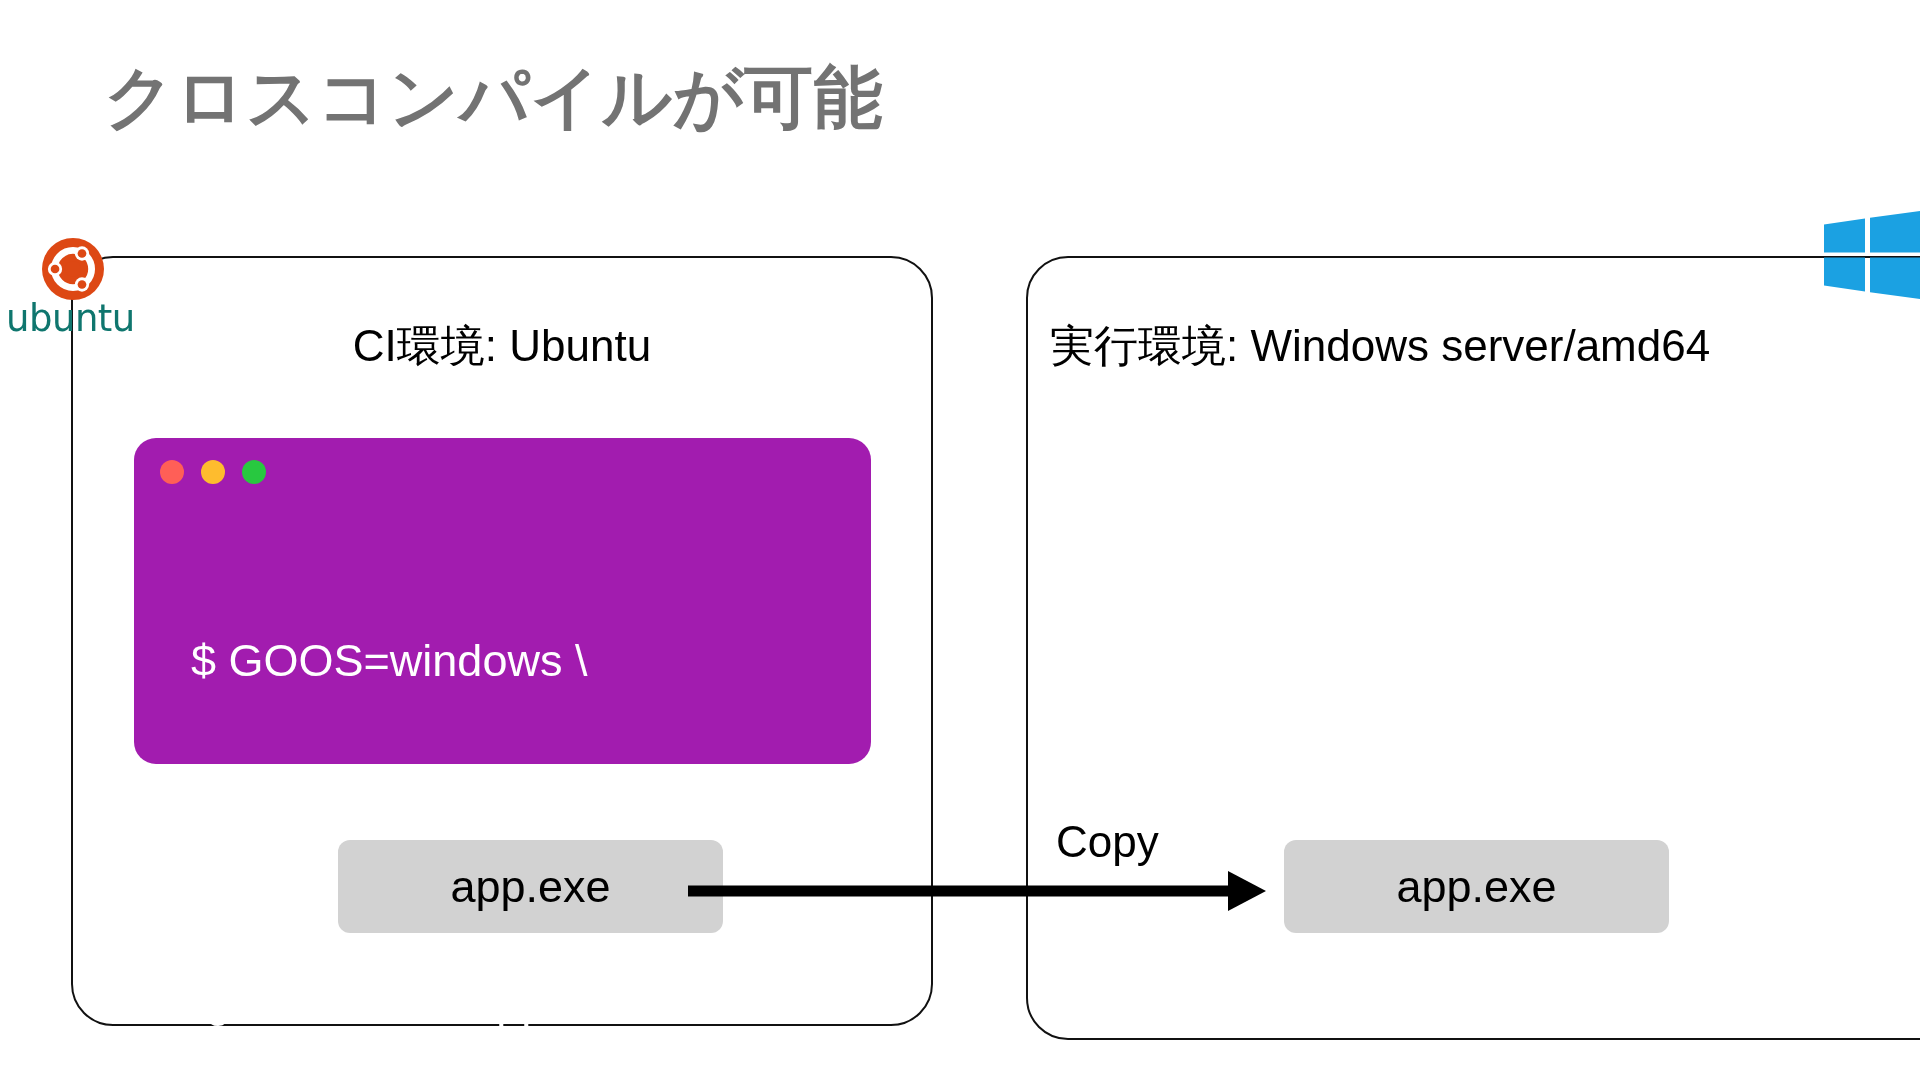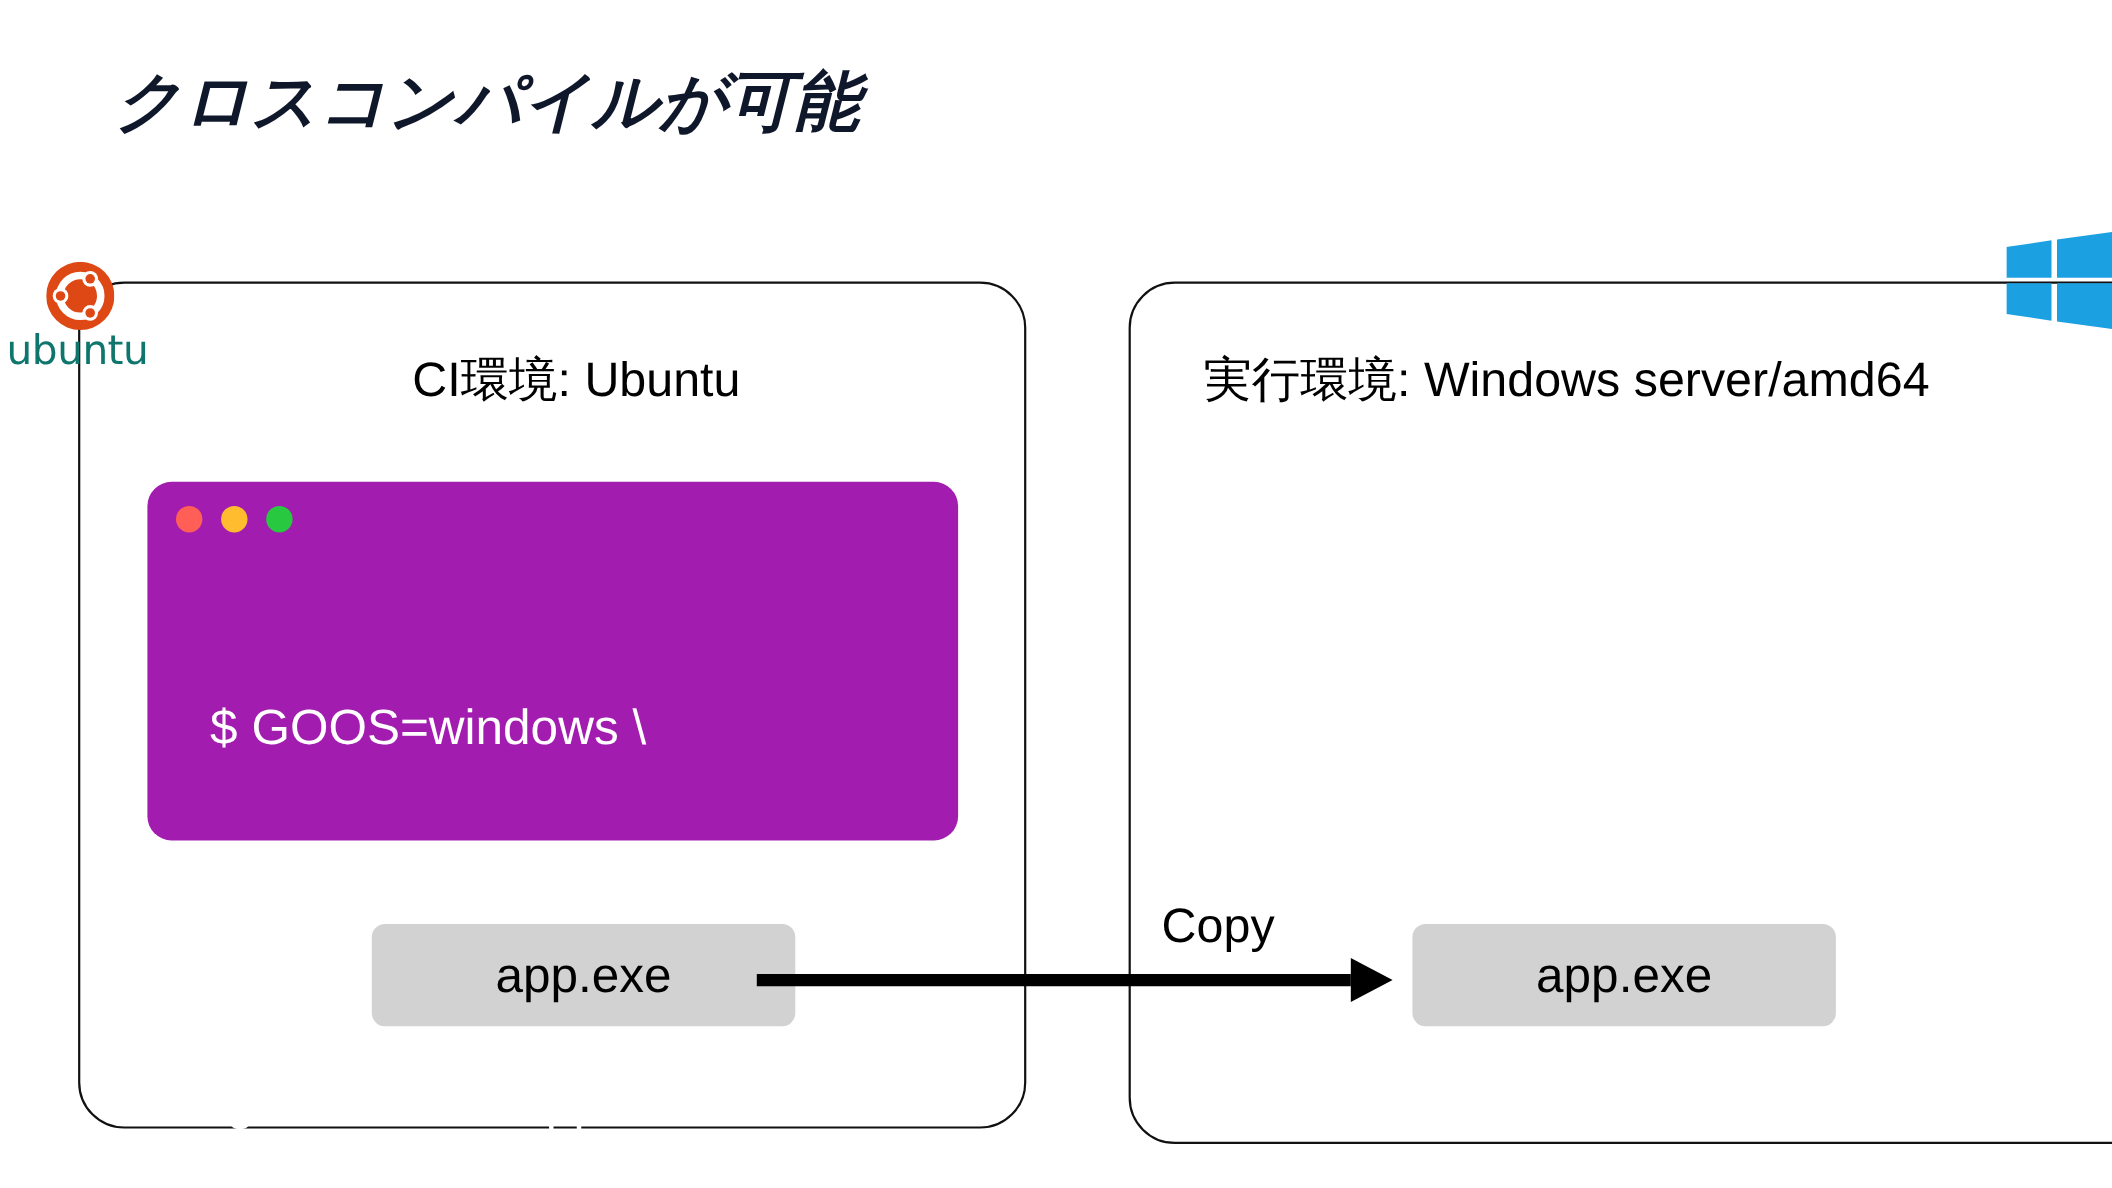--- a/index.html
+++ b/index.html
@@ -15,27 +15,26 @@
     font-family: "Liberation Sans", "DejaVu Sans", sans-serif;
     color: #000000;
     -webkit-font-smoothing: antialiased;
   }
 
   
   #slide-title {
     position: absolute;
     left: 104px;
     top: 58px;
-    font-size: 60px;
+    font-size: 69px;
     font-weight: bold;
     letter-spacing: 0.5px;
     line-height: 1.15;
     white-space: nowrap;
-    color: #0f172a;
-    font-style: italic;
+    color: #737373;
   }
 
   
   .env-card {
     position: absolute;
     border: 2px solid #111111;
     border-radius: 42px;
     background: transparent;
     box-sizing: border-box;
   }
@@ -52,21 +51,20 @@
     height: 784px;
   }
 
   .card-title {
     position: absolute;
     font-size: 44px;
     font-weight: 400;
     color: #000000;
     white-space: nowrap;
     line-height: 1.2;
-    padding-left: 44px;
   }
   #card-ci-title {
     left: 0;
     right: 0;
     top: 62px;
     text-align: center;
   }
   #card-runtime-title {
     left: 22px;
     top: 62px;

